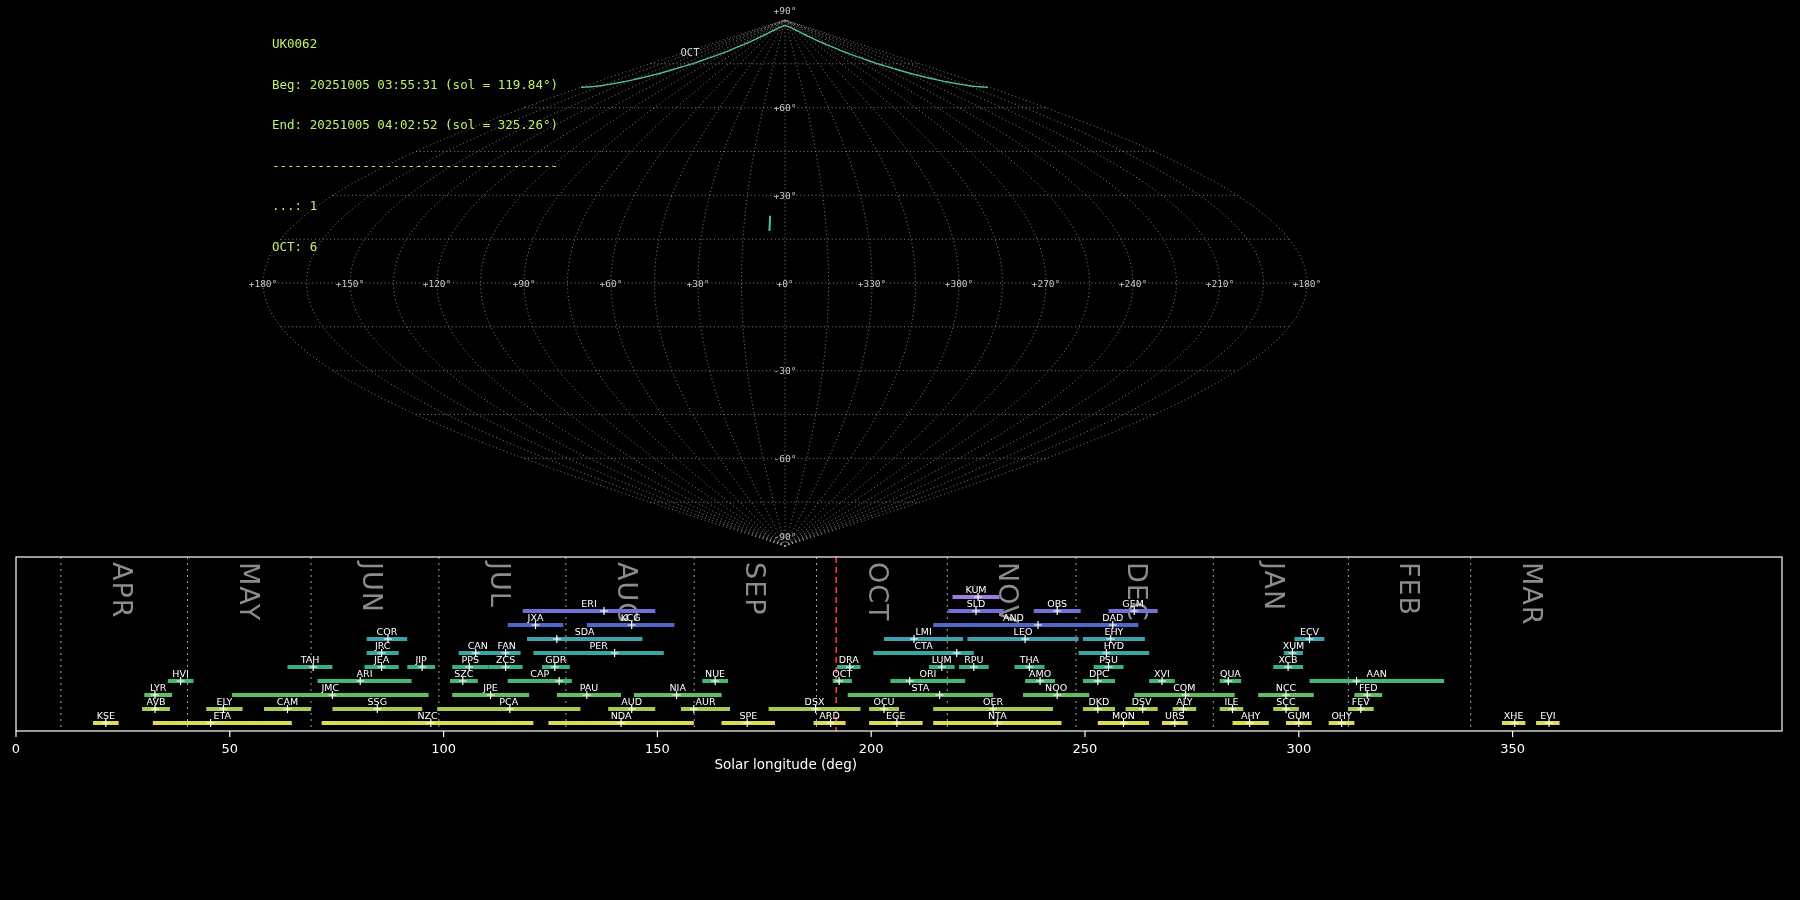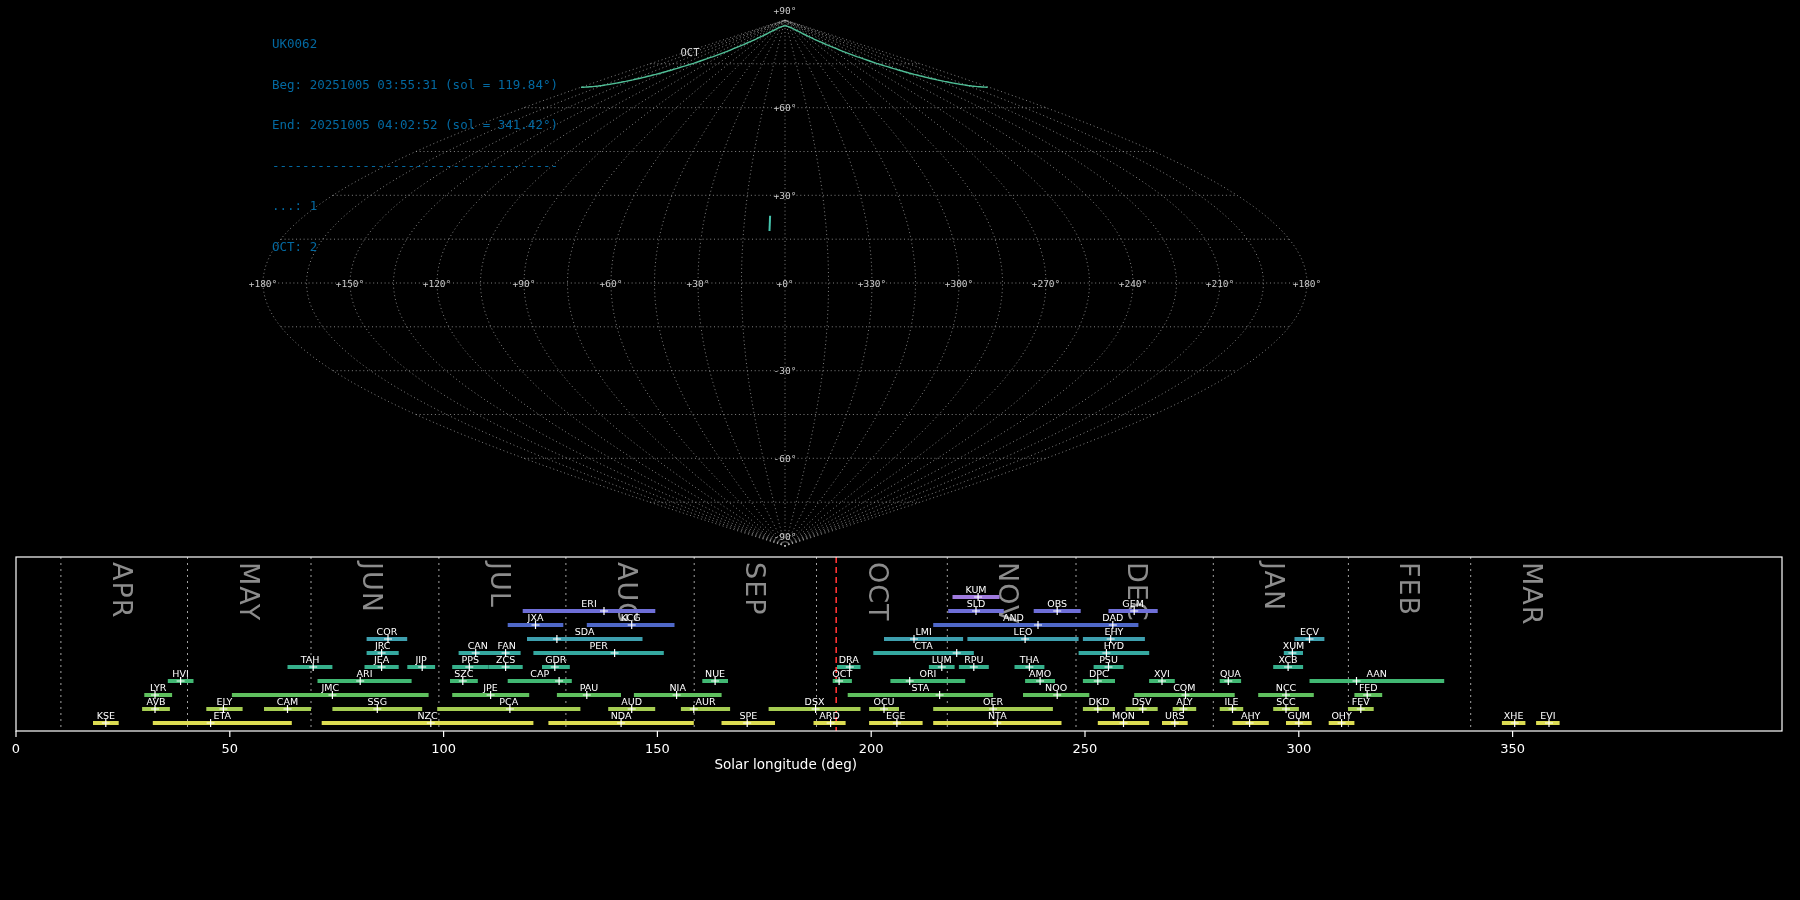--- a/index.html
+++ b/index.html
@@ -1,21 +1,21 @@
 <!DOCTYPE html>
 <html><head>
 <meta charset="utf-8">
 <style>
   html,body{margin:0;padding:0;}
   body{
     width:1800px;height:900px;position:relative;background:#000;overflow:hidden;
     font-family:"DejaVu Sans Mono",monospace;
   }
   .header{
-    position:absolute;left:272px;top:10px;z-index:5;color:#0369a1;
+    position:absolute;left:272px;top:10px;z-index:5;color:#bef264;
     font-size:12.5px;line-height:13.5px;white-space:pre;
   }
   svg{position:absolute;left:0;top:0;}
   .grid{fill:none;stroke:#b2b2b2;stroke-width:0.8;stroke-dasharray:1 2.8;opacity:0.9;}
   .maplabel{fill:#c8c8c8;font-size:9.5px;font-family:"DejaVu Sans Mono",monospace;text-anchor:middle;}
   .octlabel{fill:#ddd;font-size:10.5px;font-family:"DejaVu Sans Mono",monospace;text-anchor:middle;}
   .octring{fill:none;stroke-width:1.4;opacity:0.95;}
   .frame{fill:none;stroke:#fff;stroke-width:1.2;}
   .mline{stroke:#d8d8d8;stroke-width:1;stroke-dasharray:2 4;opacity:0.75;}
   .monthlabel{fill:#8c8c8c;font-size:27px;font-family:"DejaVu Sans",sans-serif;letter-spacing:1px;}
@@ -25,24 +25,24 @@
   .axistitle{fill:#fff;font-size:13.5px;font-family:"DejaVu Sans",sans-serif;text-anchor:middle;}
   .showerlabel{fill:#fff;font-size:9.5px;font-family:"DejaVu Sans",sans-serif;text-anchor:middle;}
   .peak{stroke:#fff;stroke-width:1.2;fill:none;}
 </style>
 </head>
 <body>
 
 <div class="header">
   <div>UK0062</div>
   <div>Beg: 20251005 03:55:31 (sol = 119.84°)</div>
-  <div>End: 20251005 04:02:52 (sol = 341.42°)</div>
+  <div>End: 20251005 04:02:52 (sol = 325.26°)</div>
   <div>--------------------------------------</div>
   <div>...: 1</div>
-  <div>OCT: 2</div>
+  <div>OCT: 6</div>
 </div>
 
 <svg id="scene" width="1800" height="900" viewBox="0 0 1800 900">
     <g>
       <line x1="649.9" y1="502.2" x2="920.1" y2="502.2" class="grid"></line>
       <line x1="524.0" y1="458.3" x2="1046.0" y2="458.3" class="grid"></line>
       <line x1="415.9" y1="414.5" x2="1154.1" y2="414.5" class="grid"></line>
       <line x1="332.9" y1="370.7" x2="1237.1" y2="370.7" class="grid"></line>
       <line x1="280.8" y1="326.8" x2="1289.2" y2="326.8" class="grid"></line>
       <line x1="263.0" y1="283.0" x2="1307.0" y2="283.0" class="grid"></line>

